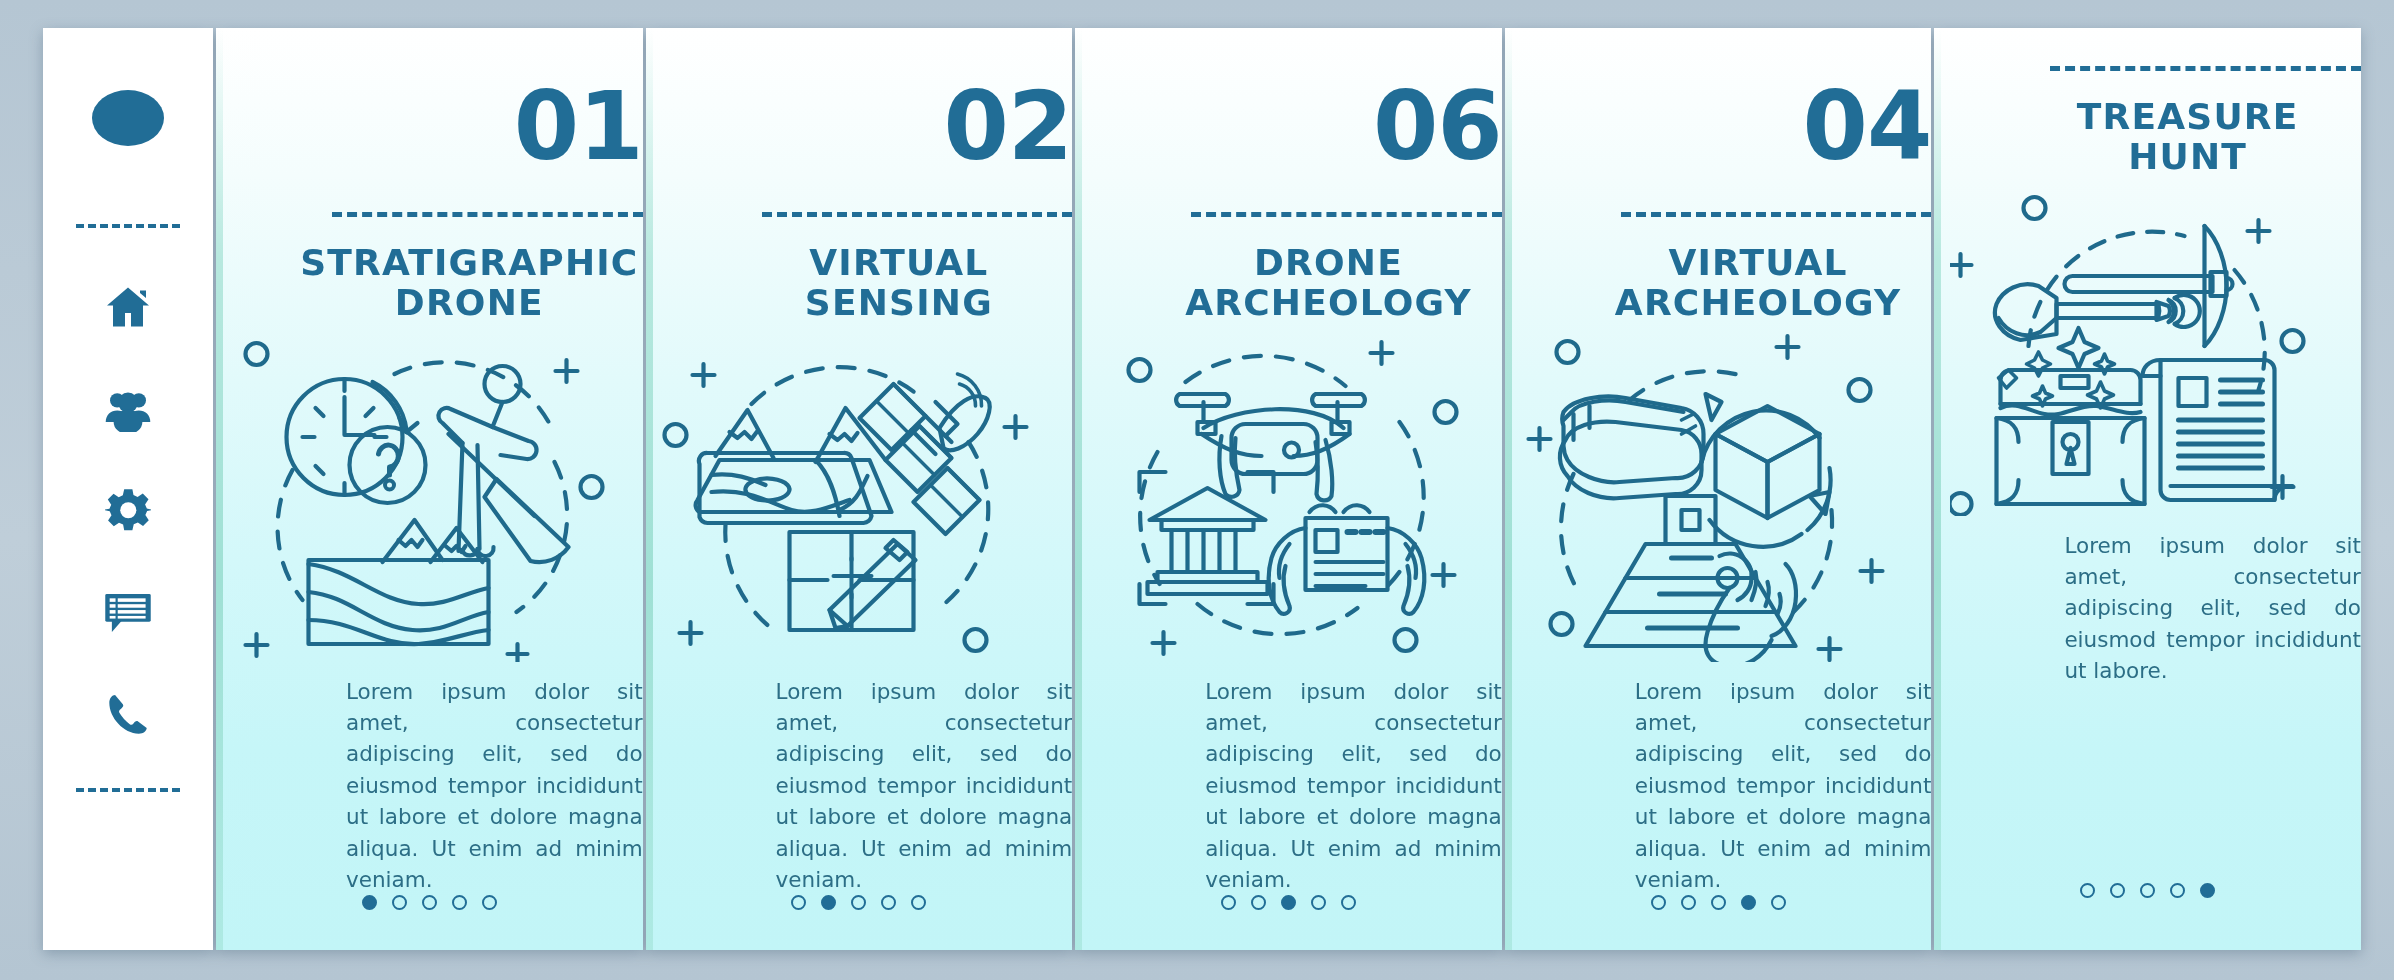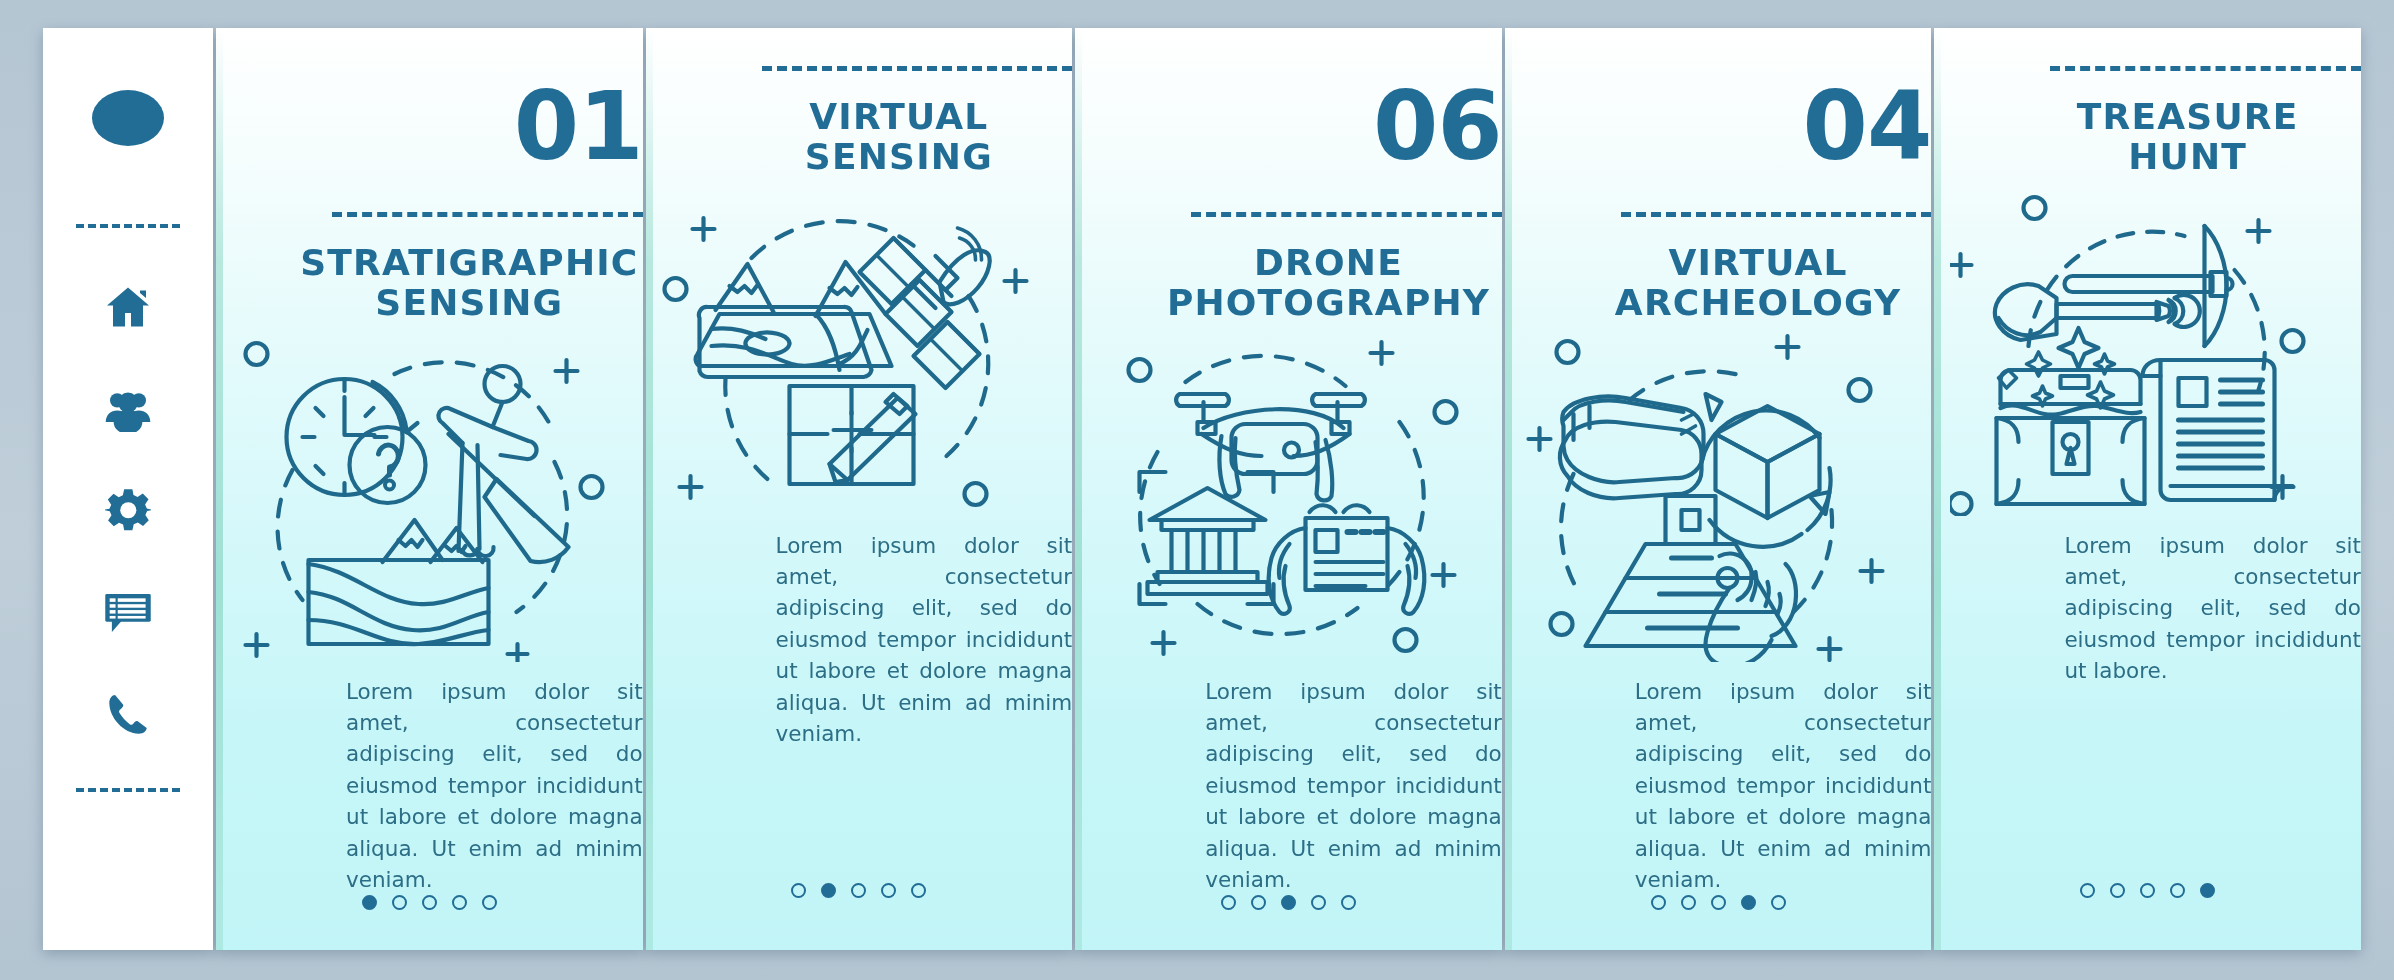--- a/index.html
+++ b/index.html
@@ -137,21 +137,21 @@
             <path fill="#216d96" d="M7 2c-2 0-4 2.2-4 5.5C3 18 13 29 23.5 29c3.3 0 5.5-2 5.5-4l-6-4.5c-1.2-.9-2.4.4-3.2 1.4-.8 1-1.6 1.2-2.6.5-2.6-1.9-5.6-5.2-7.2-8-.6-1 0-1.8 1-2.6 1-.8 2.3-2 1.4-3.2z"></path>
           </svg>
         </div>
       </div>
       <div class="side-dash bottom"></div>
     </div>
 
     <div class="card">
       <div class="card-num">01</div>
       <div class="card-sep"></div>
-      <div class="card-title">STRATIGRAPHIC SENSING</div>
+      <div class="card-title">STRATIGRAPHIC DRONE</div>
       <div class="illus">
         <svg viewBox="0 0 390 330" fill="none" stroke="#1f6a8c" stroke-width="4.2" stroke-linecap="round" stroke-linejoin="round">
           <circle cx="22" cy="22" r="11"></circle>
             <circle cx="357" cy="155" r="11"></circle>
           <path d="M332 28 v22 M321 39 h22"></path>
             <path d="M22 302 v22 M11 313 h22"></path>
             <path d="M283 312 v20 M273 322 h20"></path>
           <path d="M160 42 a118 118 0 0 1 160 60" stroke-dasharray="17 15"></path>
           <path d="M320 130 a118 118 0 0 1 -38 150" stroke-dasharray="17 15"></path>
           <path d="M58 138 a118 118 0 0 0 10 130" stroke-dasharray="17 15"></path>
@@ -187,20 +187,21 @@
           <span class="dot on"></span>
           <span class="dot"></span>
           <span class="dot"></span>
           <span class="dot"></span>
           <span class="dot"></span>
         </div>
       </div>
     </div>
 
     <div class="card">
+      <div class="card-num">02</div>
       <div class="card-sep"></div>
       <div class="card-title">VIRTUAL SENSING</div>
       <div class="illus">
         <svg viewBox="0 0 390 330" fill="none" stroke="#1f6a8c" stroke-width="4.2" stroke-linecap="round" stroke-linejoin="round">
           <circle cx="12" cy="103" r="11"></circle>
             <circle cx="312" cy="308" r="11"></circle>
           <path d="M40 32 v22 M29 43 h22"></path>
             <path d="M352 84 v22 M341 95 h22"></path>
             <path d="M27 290 v22 M16 301 h22"></path>
           <path d="M88 72 a124 124 0 0 1 170 -6" stroke-dasharray="17 15"></path>
@@ -245,21 +246,21 @@
           <span class="dot"></span>
           <span class="dot"></span>
           <span class="dot"></span>
         </div>
       </div>
     </div>
 
     <div class="card">
       <div class="card-num">06</div>
       <div class="card-sep"></div>
-      <div class="card-title">DRONE PHOTOGRAPHY</div>
+      <div class="card-title">DRONE ARCHEOLOGY</div>
       <div class="illus">
         <svg viewBox="0 0 390 330" fill="none" stroke="#1f6a8c" stroke-width="4.2" stroke-linecap="round" stroke-linejoin="round">
           <circle cx="46" cy="38" r="11"></circle>
             <circle cx="352" cy="80" r="11"></circle>
             <circle cx="312" cy="308" r="11"></circle>
           <path d="M288 10 v22 M277 21 h22"></path>
             <path d="M350 232 v22 M339 243 h22"></path>
             <path d="M70 300 v22 M59 311 h22"></path>
           <path d="M92 50 a128 128 0 0 1 160 4" stroke-dasharray="17 15"></path>
           <path d="M306 90 a128 128 0 0 1 -16 168" stroke-dasharray="17 15"></path>

